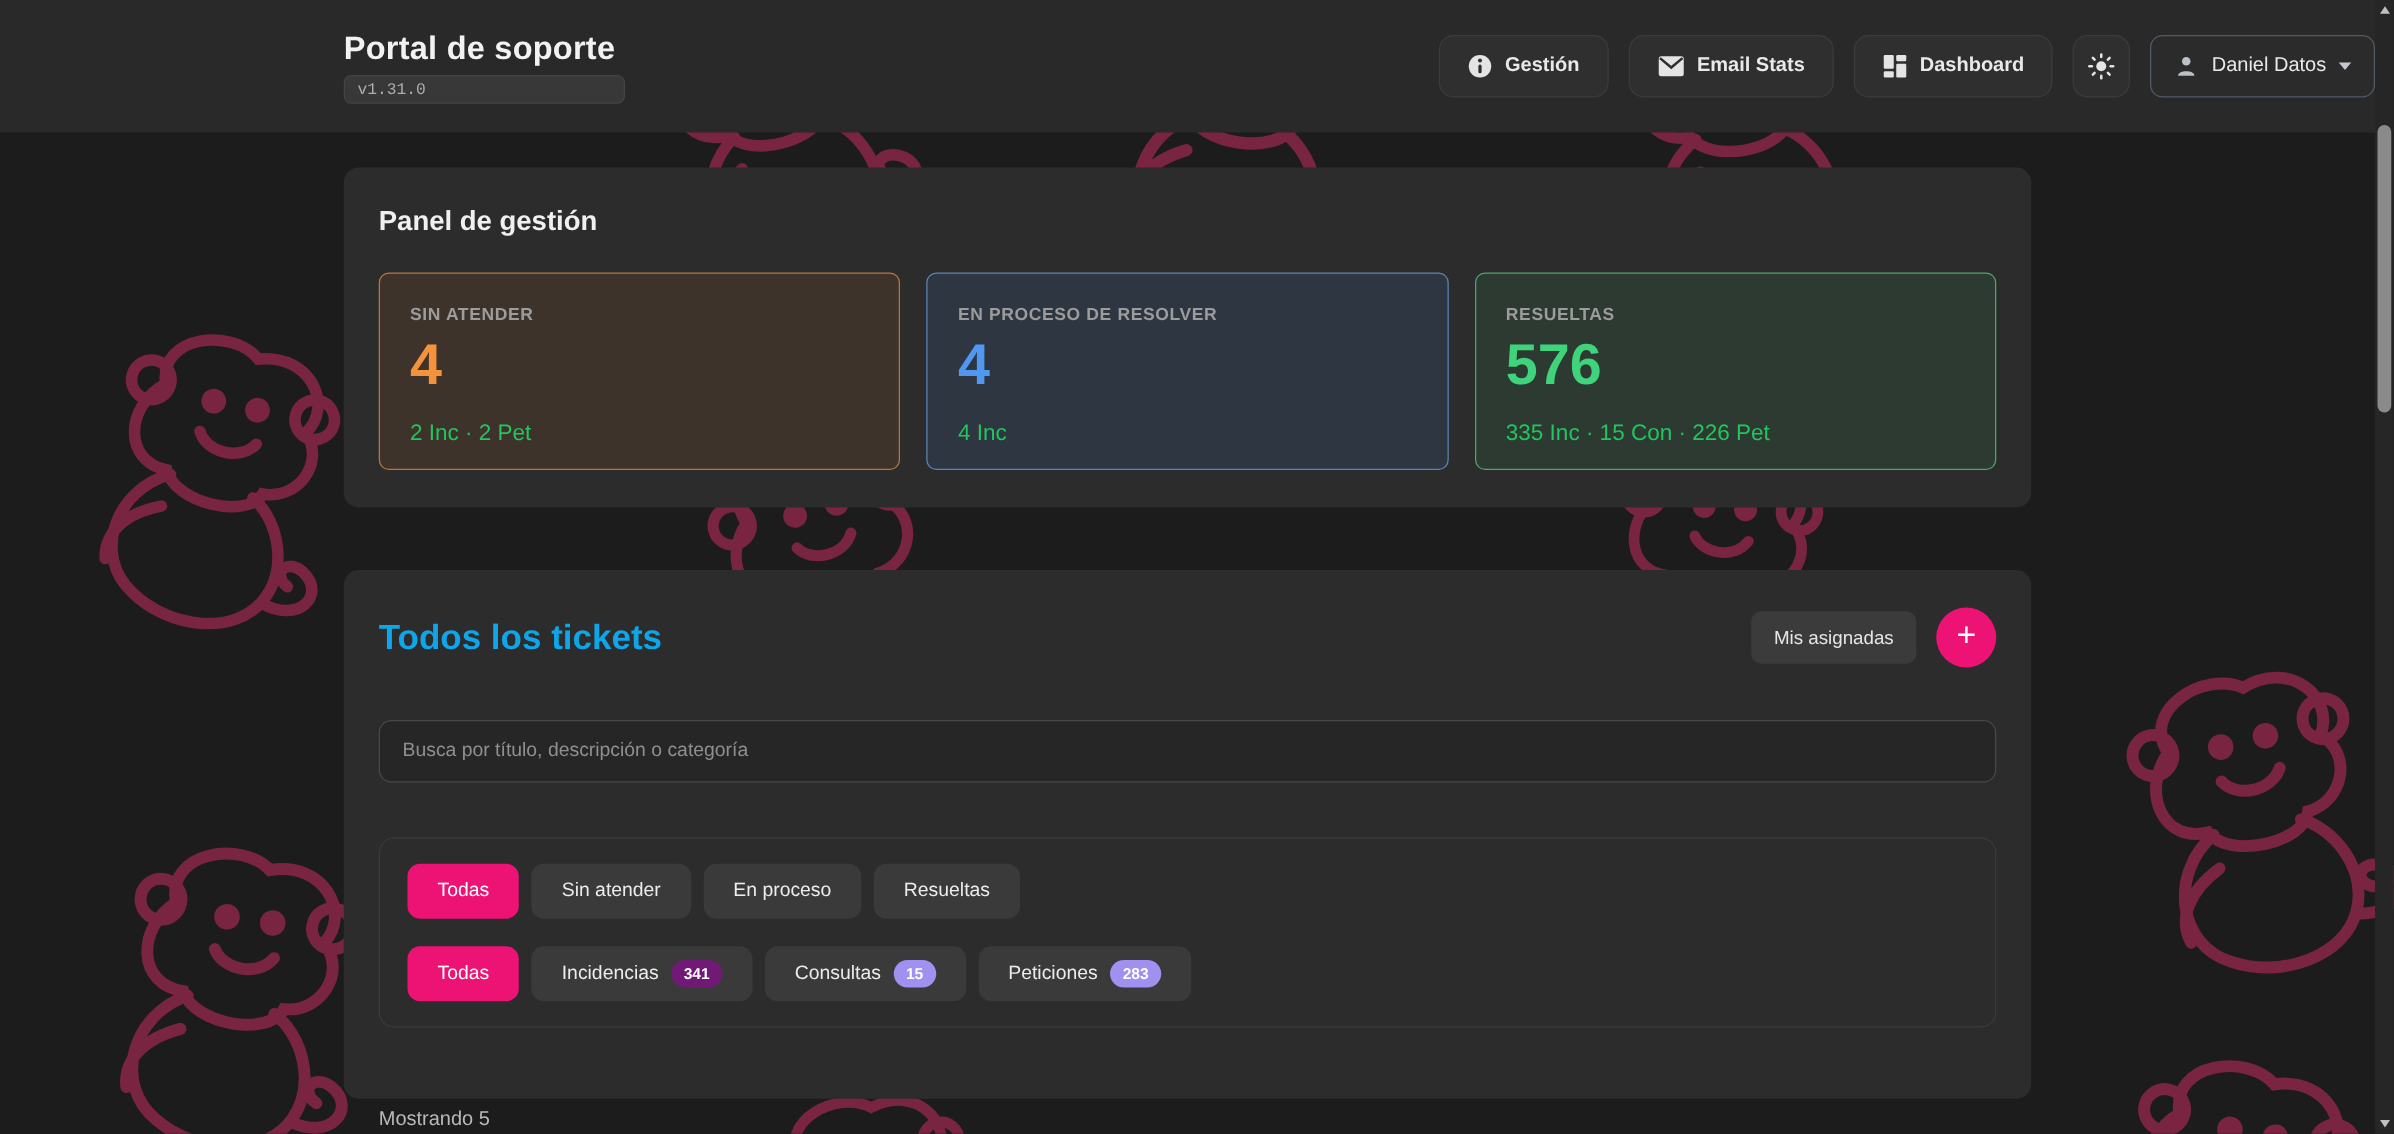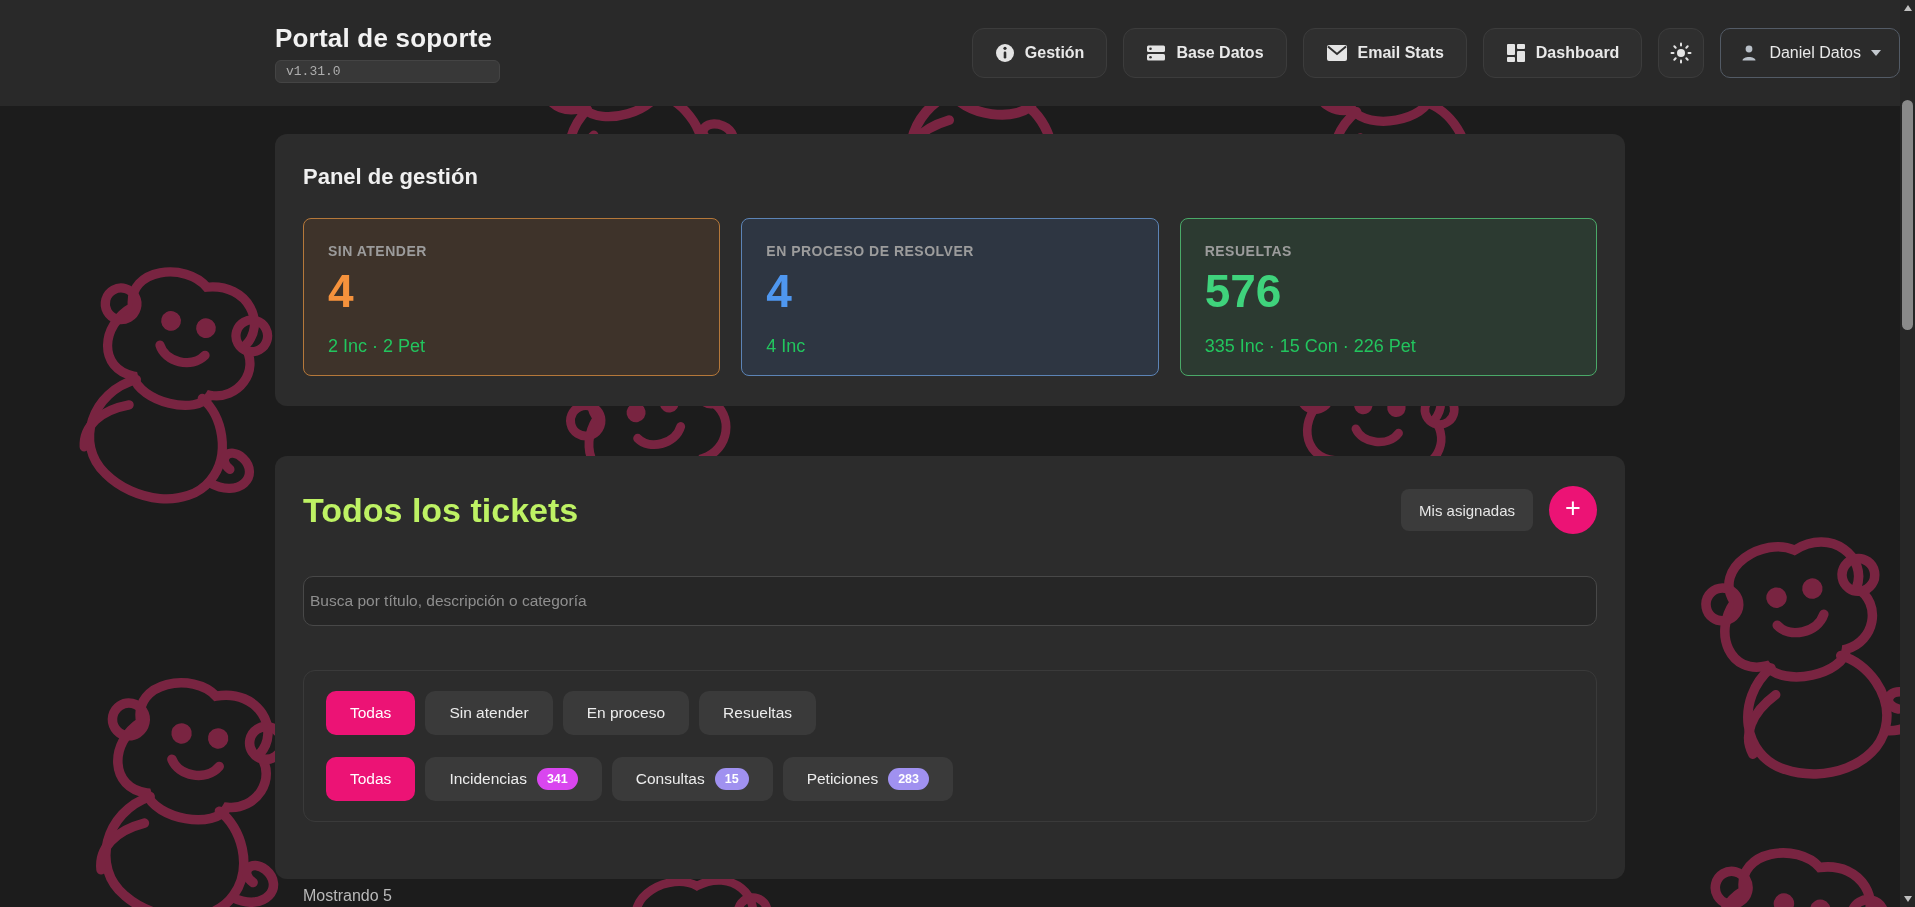--- a/index.html
+++ b/index.html
@@ -48,28 +48,28 @@
   .panel-gestion { padding:30px 28px; margin-bottom:50px; }
   .panel-title { font-size:22px; font-weight:bold; color:#f0f0f0; }
   .stats-row { display:flex; gap:21px; margin-top:28px; }
   .stat-card { flex:1; height:158px; border:1px solid; border-radius:8px; padding:24px 24px 18px; display:flex; flex-direction:column; }
   .stat-label { font-size:14px; font-weight:bold; letter-spacing:.5px; color:#9c9c9c; }
   .stat-value { font-size:46px; font-weight:bold; line-height:1.05; margin-top:8px; }
   .stat-detail { font-size:18px; color:#22c55e; margin-top:auto; }
 
   .panel-tickets { padding:30px 28px 40px; height:423px; }
   .tickets-header { display:flex; align-items:center; }
-  .tickets-title { font-size:34px; font-weight:bold; color:#bef264; }
+  .tickets-title { font-size:28px; font-weight:bold; color:#0ea5e9; }
   .tickets-actions { margin-left:auto; display:flex; align-items:center; gap:16px; }
   .assigned-btn { height:42px; padding:0 18px; background:#3b3b3b; border:none; border-radius:8px; color:#e6e6e6; font-size:15px; cursor:pointer; font-family:inherit; }
   .add-btn { width:48px; height:48px; border-radius:50%; border:none; color:#fff; font-size:27px; line-height:1; cursor:pointer; display:flex; align-items:center; justify-content:center; padding-bottom:3px; }
 
   .search-input {
     margin-top:42px; width:100%; height:50px; background:#262626;
-    border:1px solid #484848; border-radius:10px; padding:0 6px;
+    border:1px solid #484848; border-radius:10px; padding:0 18px;
     color:#dcdcdc; font-size:15.5px; font-family:inherit; outline:none;
   }
   .search-input::placeholder { color:#8f8f8f; }
 
   .filters-box { margin-top:44px; border:1px solid #3a3a3a; border-radius:12px; padding:20px 22px; display:flex; flex-direction:column; gap:22px; }
   .filter-row { display:flex; align-items:center; gap:10px; }
   .chip {
     height:44px; padding:0 24px; border:none; border-radius:10px;
     background:#3a3a3a; color:#ececec; font-size:15.5px; cursor:pointer;
     display:flex; align-items:center; gap:10px; font-family:inherit;
@@ -158,29 +158,20 @@
       <div class="nav-right">
         <button class="nav-btn">
           <svg class="icon-svg" width="20" height="20" viewBox="0 0 20 20">
               <circle cx="10" cy="10" r="9" fill="#e4e4e4"></circle>
               <rect x="8.7" y="8.5" width="2.6" height="7" rx="1.2" fill="#2f2f2f"></rect>
               <circle cx="10" cy="5.3" r="1.6" fill="#2f2f2f"></circle>
             </svg>
           <span>Gestión</span>
         </button>
         <button class="nav-btn">
-          <svg class="icon-svg" width="20" height="20" viewBox="0 0 20 20">
-              <rect x="1" y="2.5" width="18" height="6.5" rx="1.5" fill="#e4e4e4"></rect>
-              <rect x="1" y="11" width="18" height="6.5" rx="1.5" fill="#e4e4e4"></rect>
-              <circle cx="4.5" cy="5.8" r="1.3" fill="#2f2f2f"></circle>
-              <circle cx="4.5" cy="14.3" r="1.3" fill="#2f2f2f"></circle>
-            </svg>
-          <span>Base Datos</span>
-        </button>
-        <button class="nav-btn">
           <svg class="icon-svg" width="22" height="18" viewBox="0 0 22 18">
               <rect x="1" y="1" width="20" height="16" rx="2" fill="#e4e4e4"></rect>
               <path d="M2,2.5 L11,10 L20,2.5" fill="none" stroke="#2f2f2f" stroke-width="2"></path>
             </svg>
           <span>Email Stats</span>
         </button>
         <button class="nav-btn">
           <svg class="icon-svg" width="20" height="20" viewBox="0 0 20 20">
               <rect x="1" y="1" width="8" height="11" rx="1" fill="#e4e4e4"></rect>
               <rect x="11" y="1" width="8" height="5" rx="1" fill="#e4e4e4"></rect>
@@ -266,21 +257,21 @@
           <button class="chip">
             <span>Resueltas</span>
           </button>
         </div>
         <div class="filter-row">
           <button class="chip active" style="background: rgb(236, 19, 117);">
             <span>Todas</span>
           </button>
           <button class="chip">
             <span>Incidencias</span>
-            <span class="count-badge" style="background: #d946ef;">341</span>
+            <span class="count-badge" style="background: #701a75;">341</span>
           </button>
           <button class="chip">
             <span>Consultas</span>
             <span class="count-badge" style="background: rgb(160, 145, 240);">15</span>
           </button>
           <button class="chip">
             <span>Peticiones</span>
             <span class="count-badge" style="background: rgb(160, 145, 240);">283</span>
           </button>
         </div>

